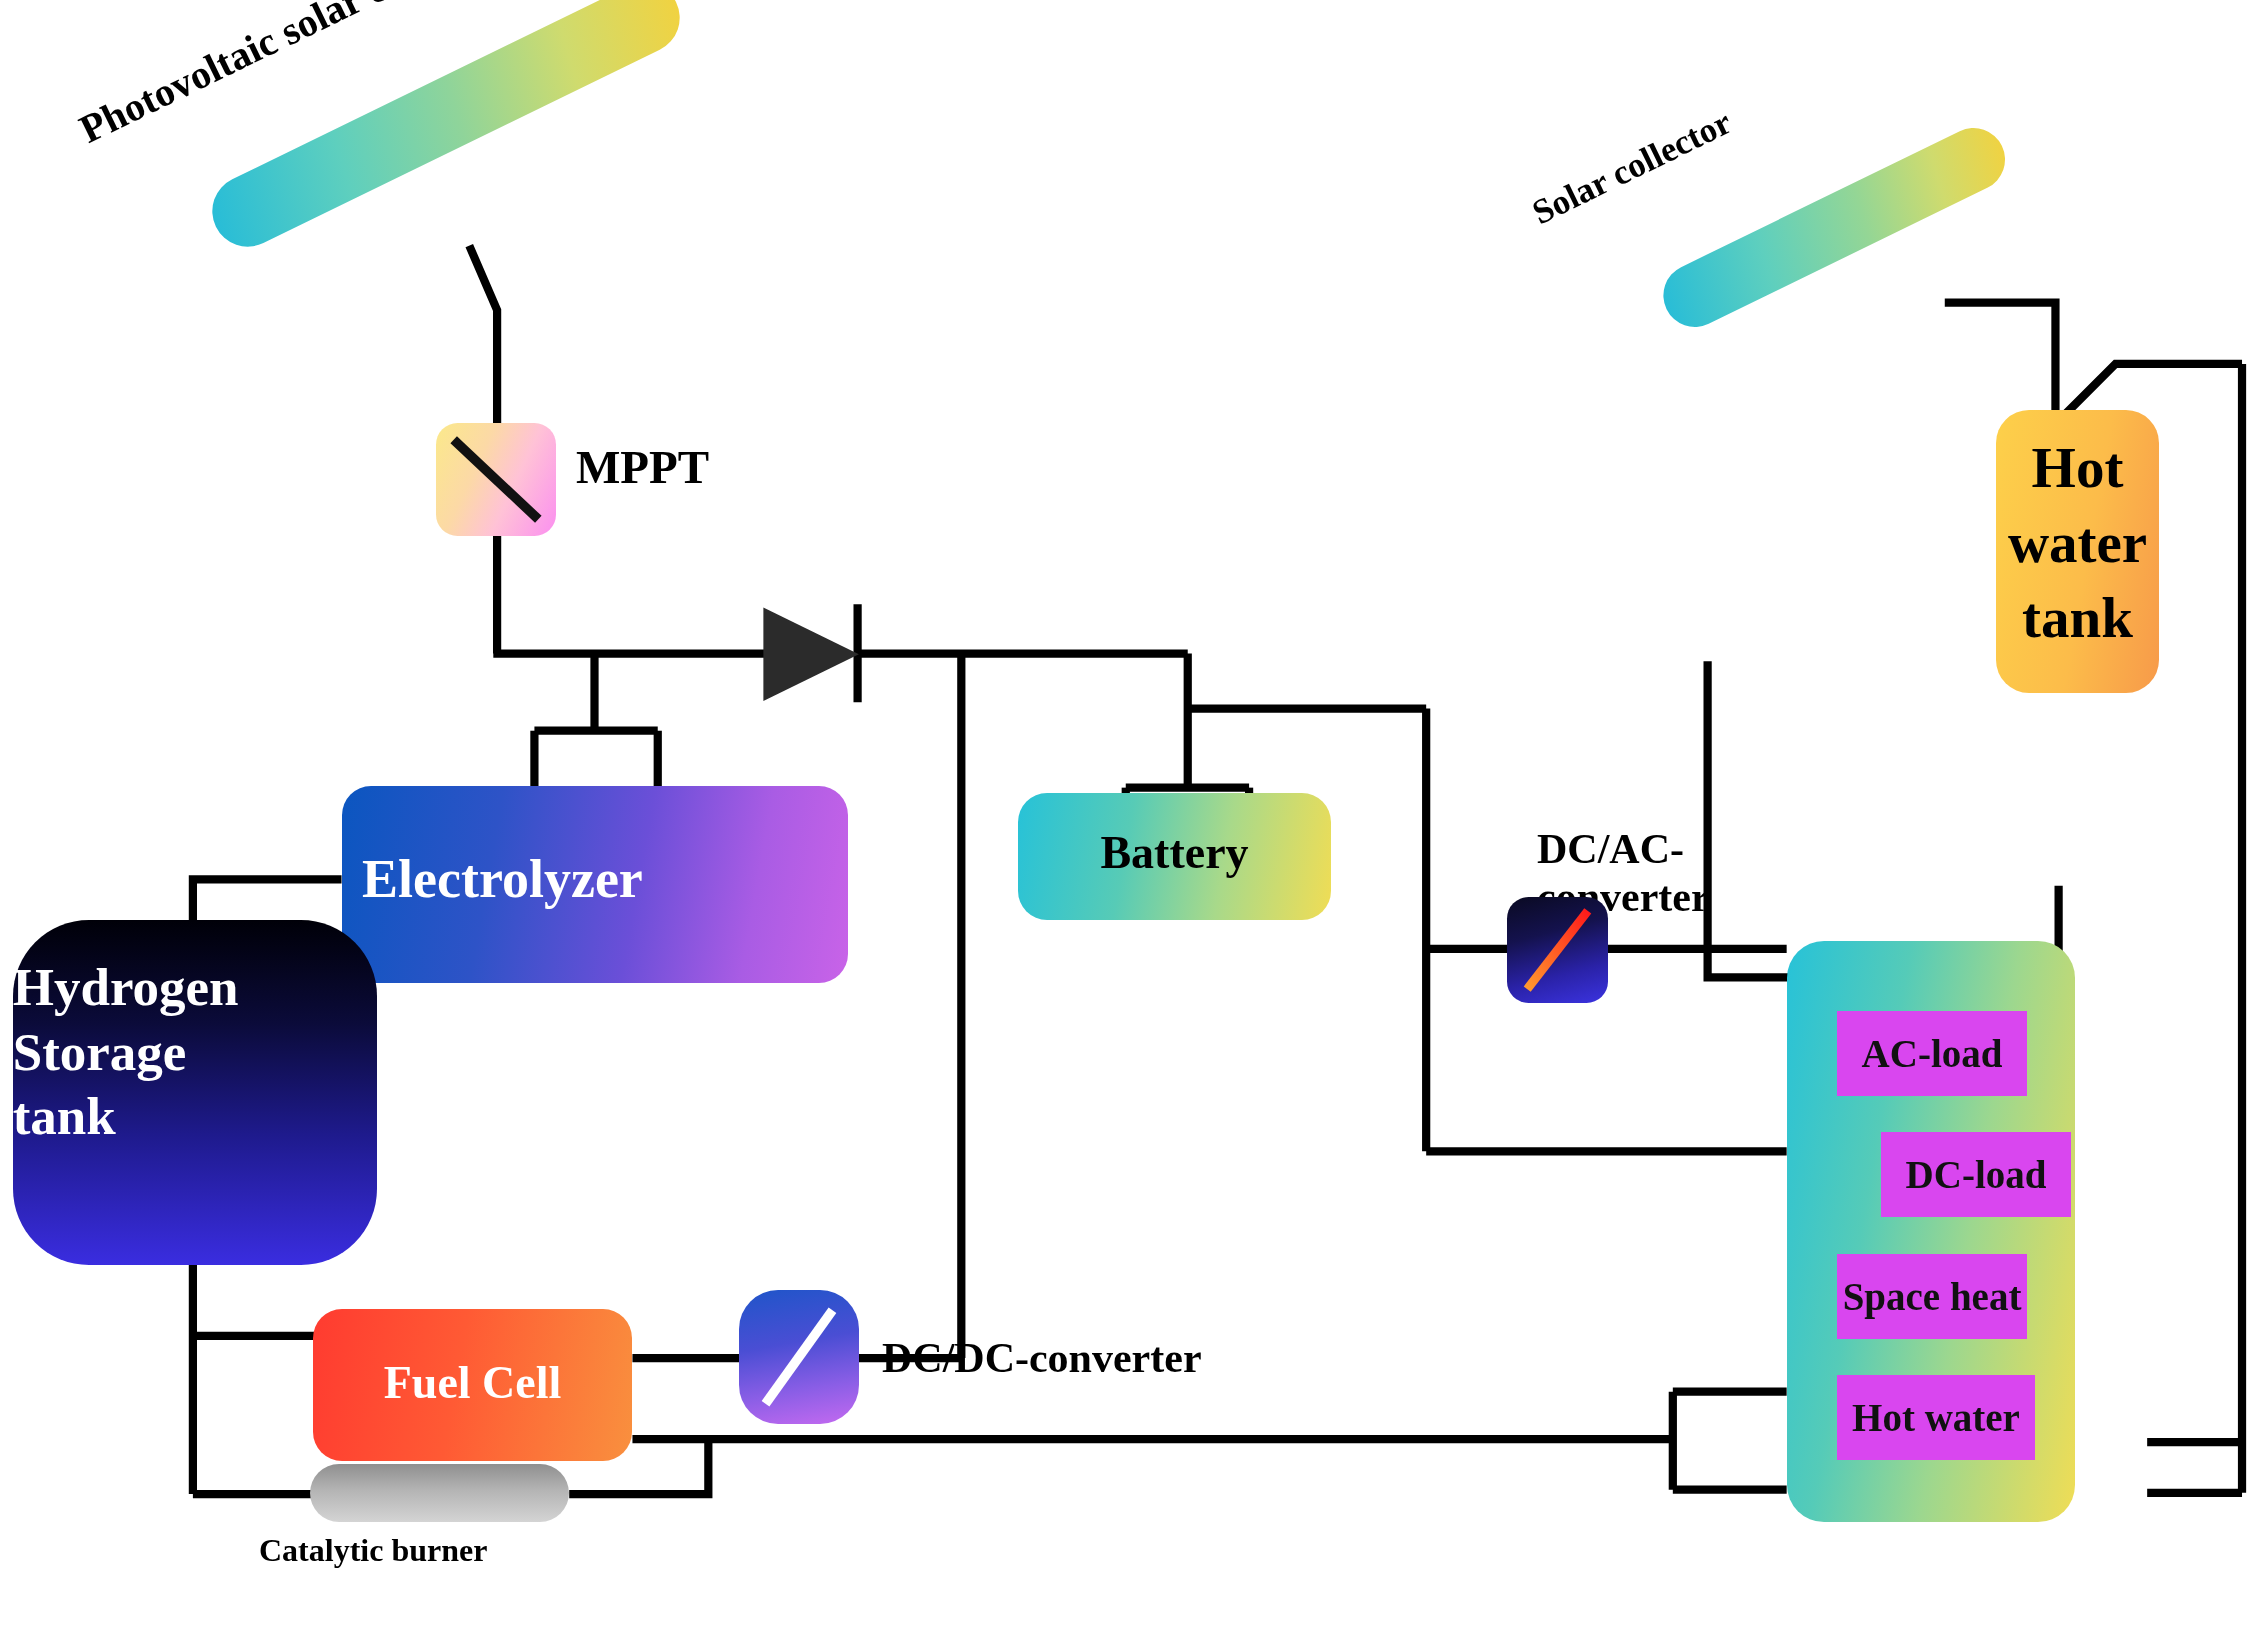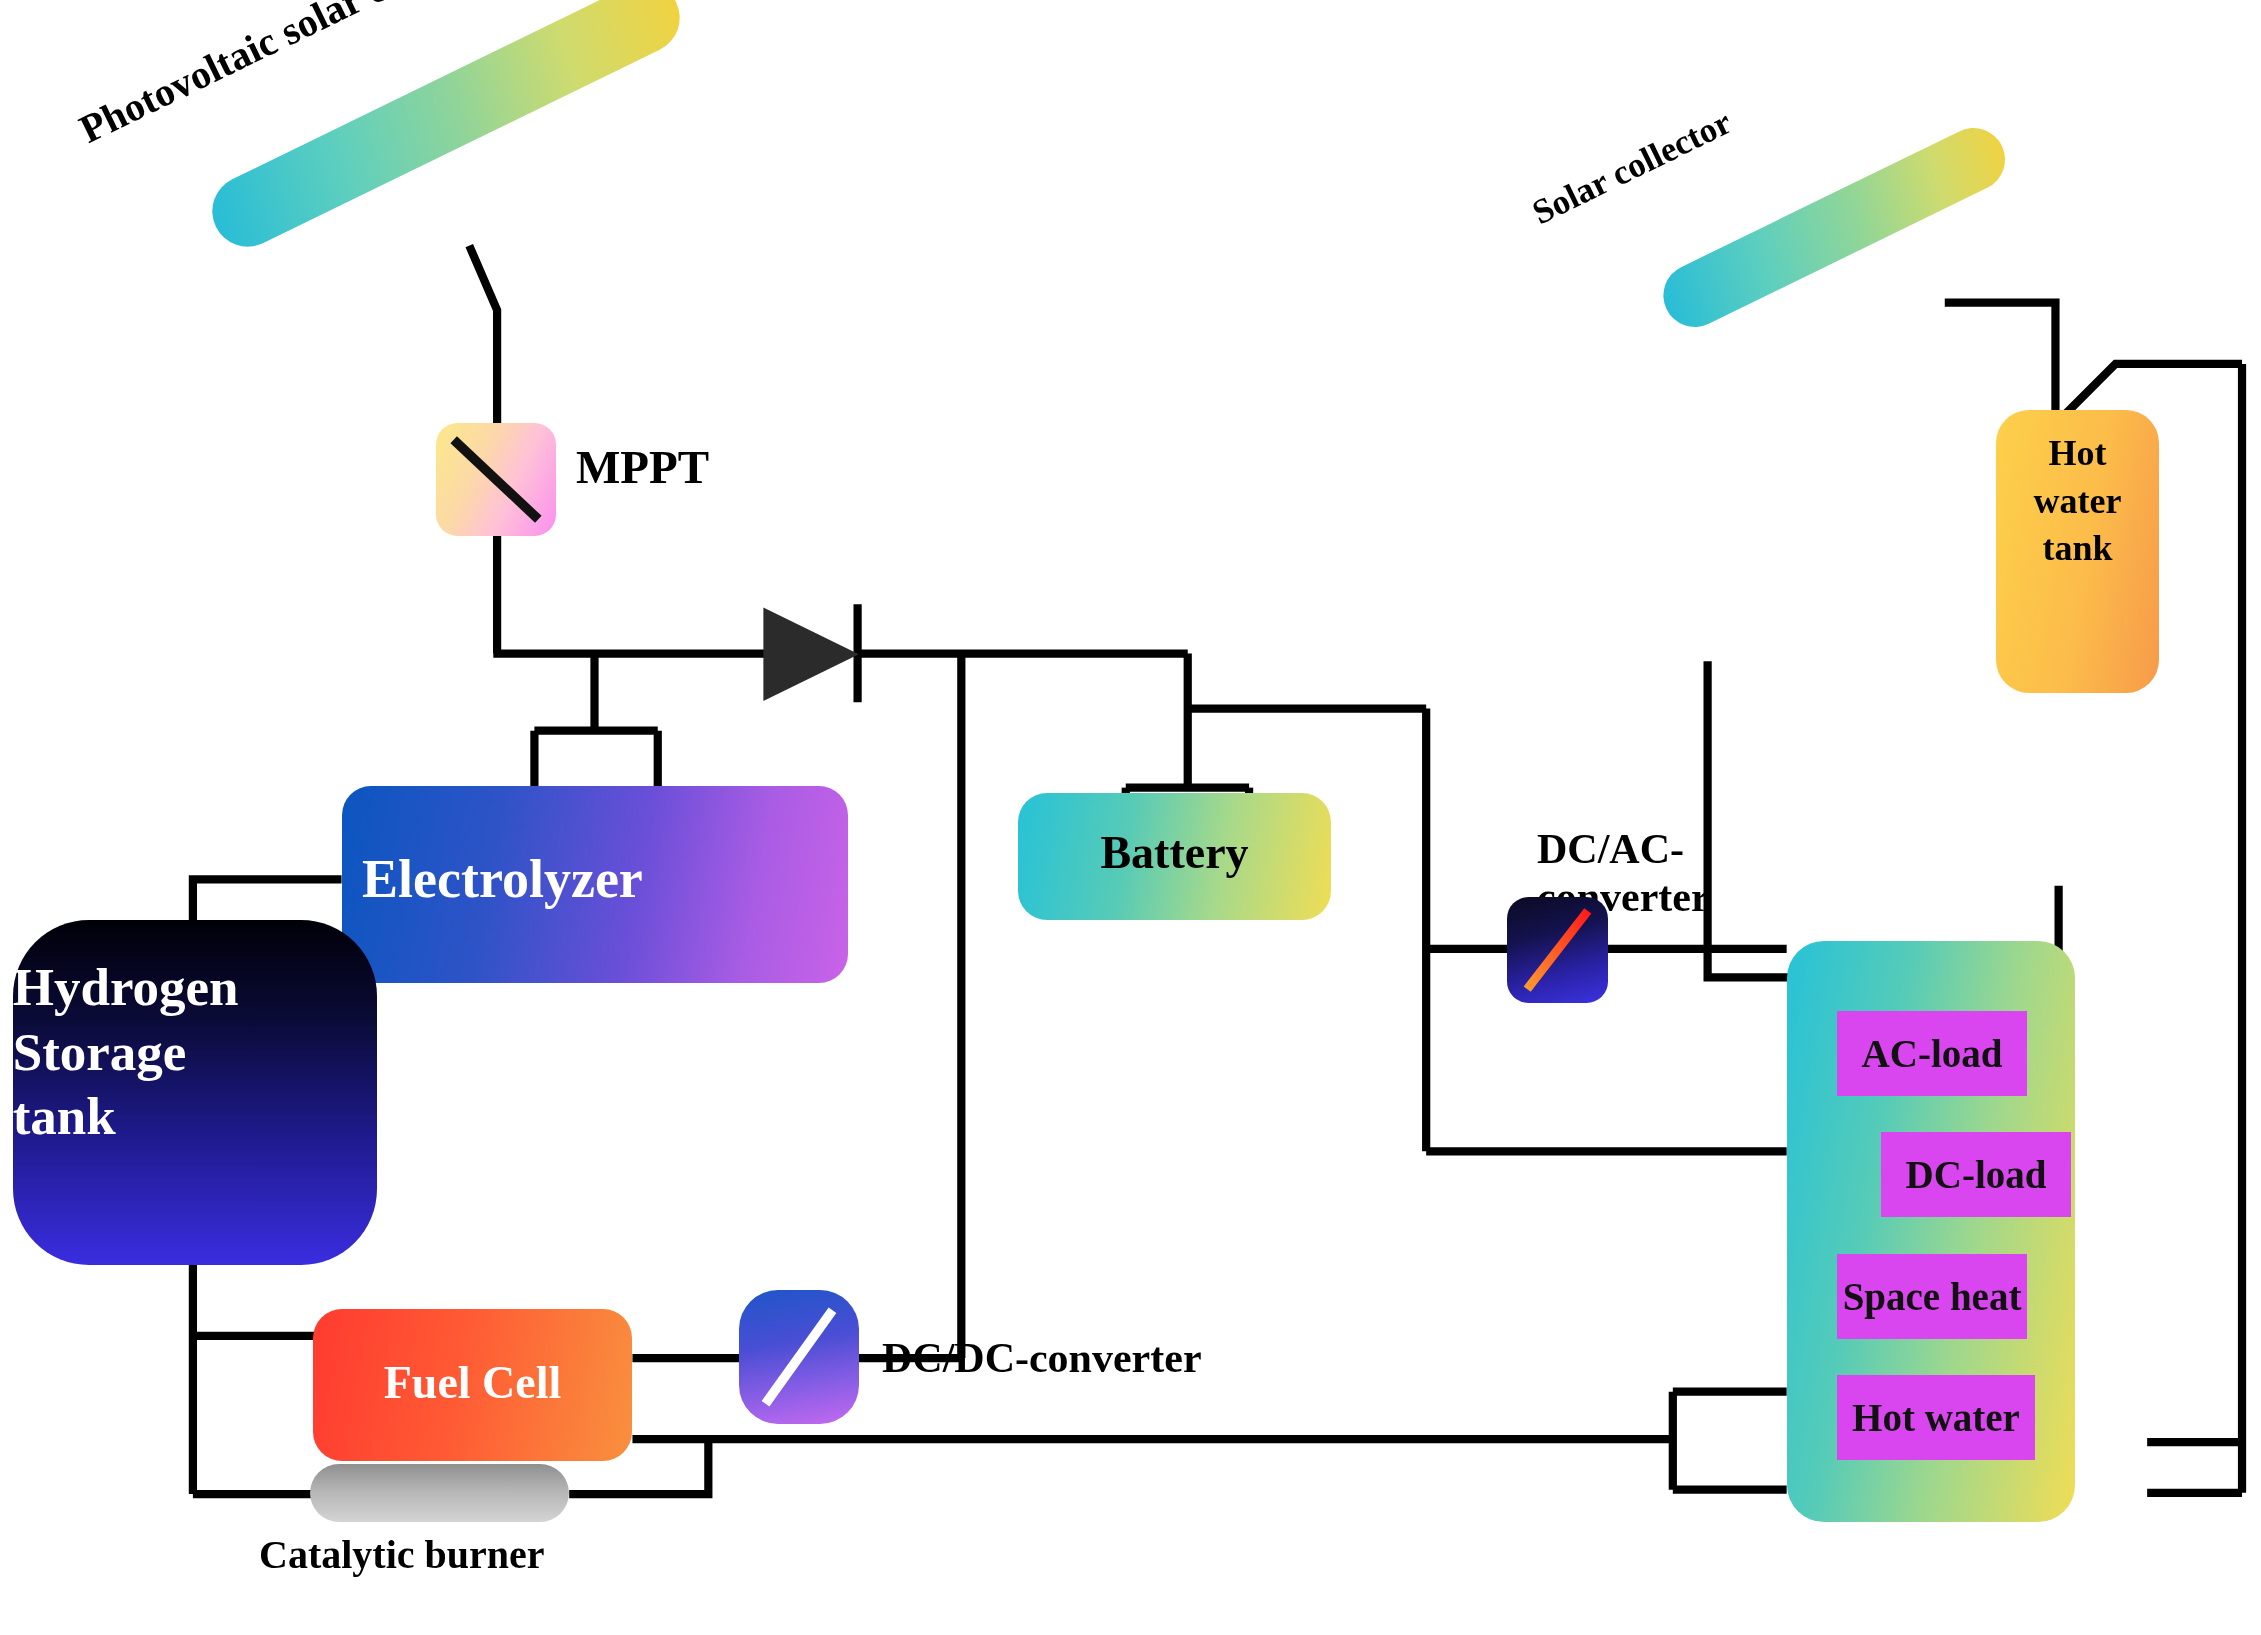--- a/index.html
+++ b/index.html
@@ -108,21 +108,21 @@
     <div>Storage</div>
     <div>tank</div>
   </div>
 
   <div class="node dev" style="left:313px;top:1309px;width:319px;height:152px;
               background:linear-gradient(100deg,#ff3b30 0%,#ff5a34 45%,#f9903e 100%);"></div>
   <div class="boxtxt" style="position:absolute;left:313px;top:1357px;width:319px;text-align:center;font-size:46px;color:#ffffff;">Fuel Cell</div>
 
   <div class="node" style="left:310px;top:1464px;width:259px;height:58px;border-radius:632px;
               background:linear-gradient(180deg,#8f8f8f 0%,#b4b4b4 45%,#d4d4d4 100%);"></div>
-  <div class="lbl" style="left:259px;top:1534px;font-size:40px;">Catalytic burner</div>
+  <div class="lbl" style="left:259px;top:1534px;font-size:32px;">Catalytic burner</div>
 
   <div class="node conv" style="left:739px;top:1290px;width:120px;height:134px;border-radius:39px;
               background:linear-gradient(170deg,#1f55c9 0%,#4a4ed4 40%,#8b5ee6 72%,#c46af0 100%);"></div>
   <svg style="position:absolute;left:739px;top:1290px;width:120px;height:134px;" viewBox="0 0 190 212" width="120" height="134">
     <line x1="148" y1="32" x2="42" y2="180" stroke="#ffffff" stroke-width="15"></line>
   </svg>
   <div class="lbl" style="left:882px;top:1336px;font-size:42px;">DC/DC-converter</div>
 
   <div class="node dev" style="left:1018px;top:793px;width:313px;height:127px;
               background:linear-gradient(100deg,#27c2d8 0%,#57cbb6 35%,#a8d98a 65%,#f0dd55 100%);"></div>
@@ -144,21 +144,21 @@
     <line x1="128" y1="22" x2="32" y2="146" stroke="url(#acslash)" stroke-width="14"></line>
   </svg>
 
   <div class="node panel" style="left:1635px;top:136px;width:373px;height:63px;
               transform-origin:center;transform:translate(12.7px,60px) rotate(-26deg);
               background:linear-gradient(100deg,#26bcd8 0%,#5ecfbe 30%,#94d695 58%,#cfdb6e 80%,#f2d23f 100%);"></div>
   <div class="lbl" style="left:1619px;top:166px;font-size:35px;transform-origin:left center;transform:rotate(-26deg) translate(-89px,-8.9px);">Solar collector</div>
 
   <div class="node" style="left:1996px;top:410px;width:163px;height:283px;border-radius:33px;
               background:linear-gradient(100deg,#fdd04a 0%,#fcbc4a 55%,#f79a4a 100%);"></div>
-  <div style="position:absolute;left:1996px;top:430px;width:163px;text-align:center;font-size:36px;font-weight:bold;color:#000;line-height:1.32;">
+  <div style="position:absolute;left:1996px;top:430px;width:163px;text-align:center;font-size:57px;font-weight:bold;color:#000;line-height:1.32;">
     <div>Hot</div>
     <div>water</div>
     <div>tank</div>
   </div>
 
   <div class="node" style="left:1787px;top:941px;width:288px;height:581px;border-radius:37px;
               background:linear-gradient(100deg,#27c2d8 0%,#55cbb8 32%,#9cd78f 60%,#f0dd55 100%);"></div>
 
   <div class="loadrow" style="left:1837px;top:1011px;width:190px;height:85px;font-size:39px;">
     <span>AC-load</span>

